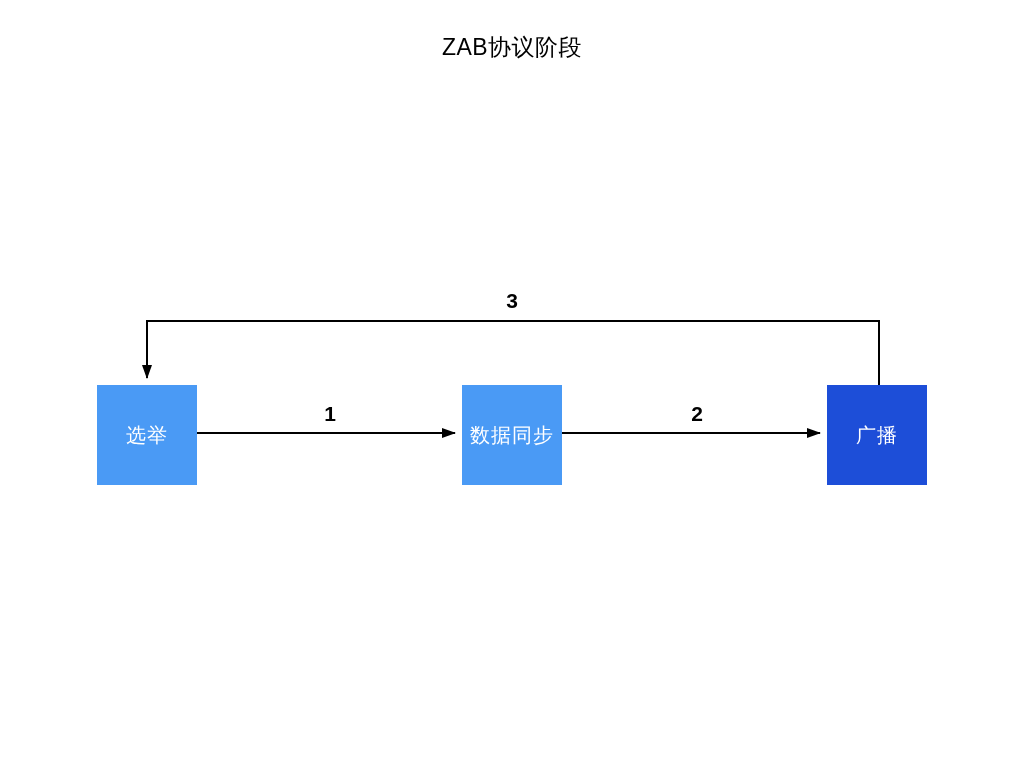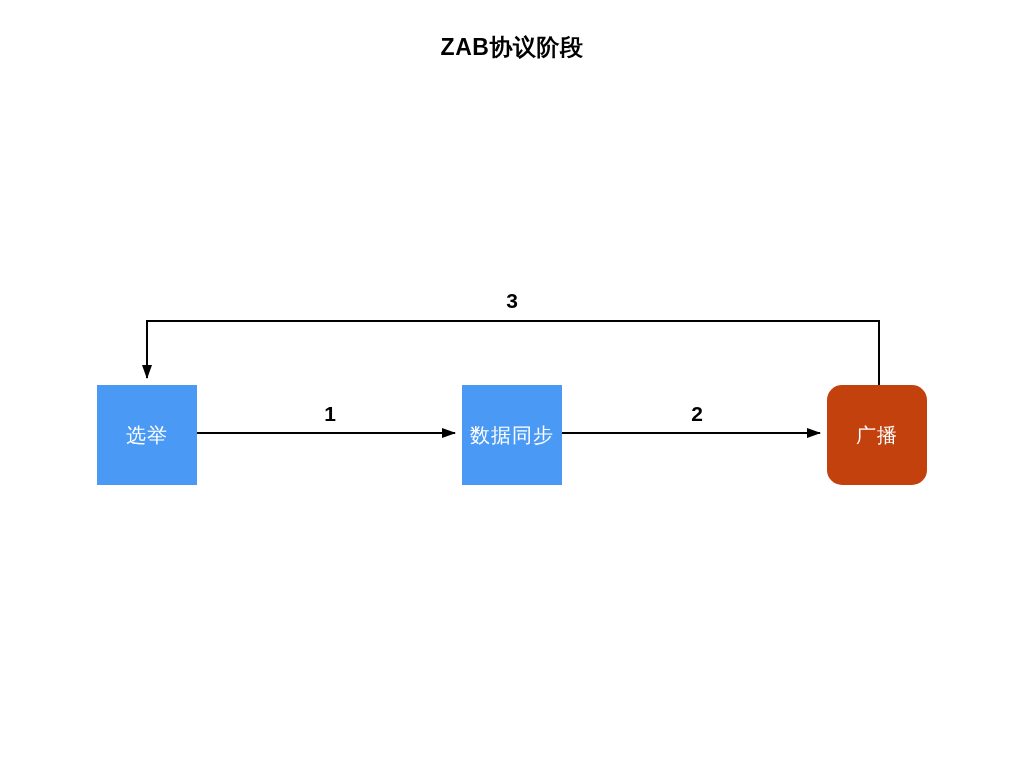--- a/index.html
+++ b/index.html
@@ -11,21 +11,21 @@
   .canvas {
     position: relative;
     width: 1024px; height: 768px;
     background: #ffffff;
   }
   .diagram-title {
     position: absolute;
     left: 0; top: 32px; width: 1024px;
     text-align: center;
     font-size: 23px;
-    font-weight: 700;
+    font-weight: 400;
     color: #000000;
     letter-spacing: 0.5px;
   }
   .edges-svg {
     position: absolute;
     left: 0; top: 0;
     width: 1024px; height: 768px;
   }
   .edges-svg line, .edges-svg polyline {
     stroke: #000000;
@@ -82,21 +82,21 @@
   </svg>
 
   <div class="node node-election" style="background: rgb(74, 154, 245);">
     <span>选举</span>
   </div>
 
   <div class="node node-datasync" style="background: rgb(74, 154, 245); justify-content: center;">
     <span>数据同步</span>
   </div>
 
-  <div class="node node-broadcast" style="background: #c2410c; border-radius: 15px;">
+  <div class="node node-broadcast" style="background: #1d4ed8;">
     <span>广播</span>
   </div>
 
   <div class="edge-label edge-label-1">1</div>
 
   <div class="edge-label edge-label-2">2</div>
 
   <div class="edge-label edge-label-3">3</div>
 
 </div>

